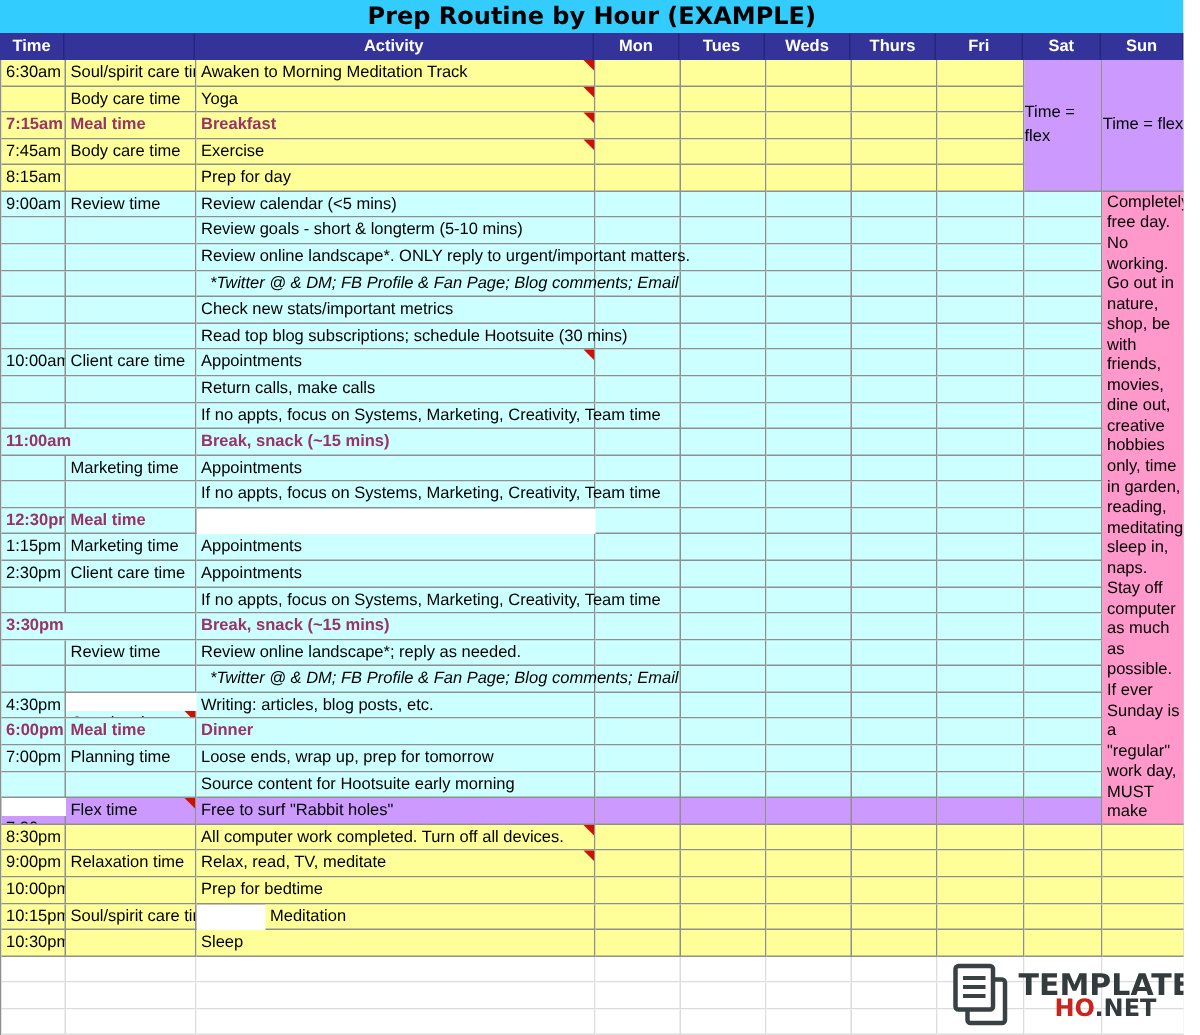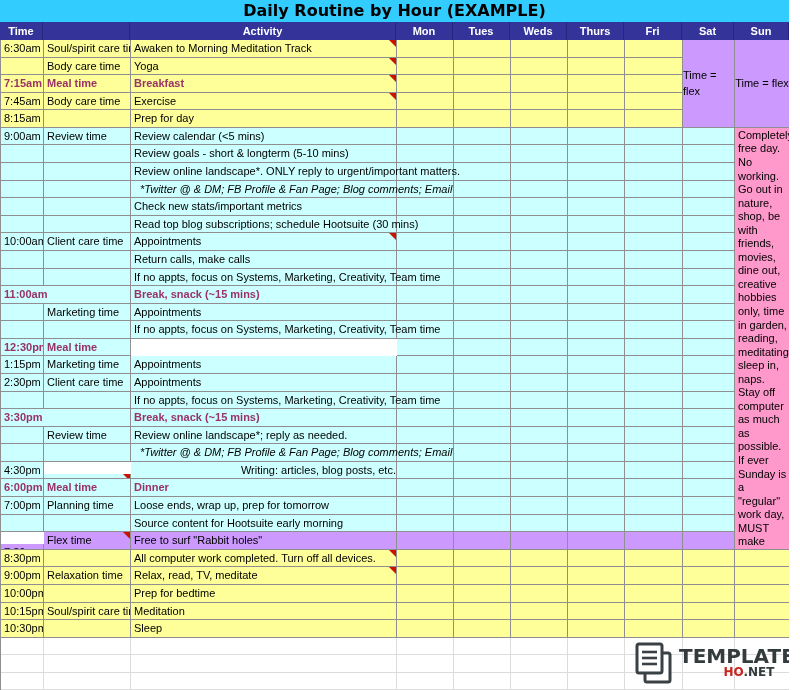--- a/index.html
+++ b/index.html
@@ -21,28 +21,28 @@
   .boldm{color:#993366;font-weight:bold;}
   .ital .tx{font-style:italic;padding-left:9px;}
   .mk{position:absolute;top:0;right:0;width:0;height:0;border-top:7px solid #cc1100;
     border-left:7px solid transparent;z-index:3;}
   .flexcell{display:flex;align-items:center;justify-content:center;font-size:11px;overflow:hidden;}
   .suncell{font-size:11px;line-height:13.55px;padding:1px 0 0 3px;overflow:hidden;color:#000;}
   .logo{position:absolute;left:633px;top:640px;width:160px;height:48px;display:flex;align-items:center;}
   .logo-ic{flex:0 0 auto;margin-right:2px;}
   .logo-tx{font-family:"DejaVu Sans",sans-serif;font-weight:bold;color:#343b3d;line-height:18px;}
   .logo-l1{font-size:20px;letter-spacing:0px;}
-  .logo-l2{font-size:12px;margin-top:-2px;margin-left:24px;text-align:center;}
+  .logo-l2{font-size:16px;margin-top:-2px;margin-left:24px;}
   .logo-red{color:#c9241d;}
 </style>
 </head>
 <body>
 
 <div class="sheet">
-  <div class="titlebar">Daily Routine by Hour (EXAMPLE)</div>
+  <div class="titlebar">Prep Routine by Hour (EXAMPLE)</div>
   <div class="hdr">
     <div class="hcell">Time</div>
     <div class="hcell"></div>
     <div class="hcell">Activity</div>
     <div class="hcell">Mon</div>
     <div class="hcell">Tues</div>
     <div class="hcell">Weds</div>
     <div class="hcell">Thurs</div>
     <div class="hcell">Fri</div>
     <div class="hcell">Sat</div>
@@ -252,21 +252,21 @@
       <div class="cell clip" style="grid-area: 24 / 2; background: rgb(204, 255, 255);"></div>
       <div class="cell ital" style="grid-area: 24 / 3; background: rgb(204, 255, 255);"><span class="tx">*Twitter @ &amp; DM; FB Profile &amp; Fan Page; Blog comments; Email</span></div>
       <div class="cell" style="grid-area: 24 / 4; background: rgb(204, 255, 255);"></div>
       <div class="cell" style="grid-area: 24 / 5; background: rgb(204, 255, 255);"></div>
       <div class="cell" style="grid-area: 24 / 6; background: rgb(204, 255, 255);"></div>
       <div class="cell" style="grid-area: 24 / 7; background: rgb(204, 255, 255);"></div>
       <div class="cell" style="grid-area: 24 / 8; background: rgb(204, 255, 255);"></div>
       <div class="cell" style="grid-area: 24 / 9; background: rgb(204, 255, 255);"></div>
       <div class="cell clip" style="grid-area: 25 / 1; background: rgb(204, 255, 255);"><span class="tx">4:30pm</span></div>
       <div class="cell clip" style="grid-area: 25 / 2; background: rgb(204, 255, 255); margin-top: 12px;"><span class="tx">Creative time</span><div class="mk"></div></div>
-      <div class="cell" style="grid-area: 25 / 3; background: rgb(204, 255, 255); text-align: right;"><span class="tx">Writing: articles, blog posts, etc.</span></div>
+      <div class="cell" style="grid-area: 25 / 3; background: rgb(204, 255, 255);"><span class="tx">Writing: articles, blog posts, etc.</span></div>
       <div class="cell" style="grid-area: 25 / 4; background: rgb(204, 255, 255);"></div>
       <div class="cell" style="grid-area: 25 / 5; background: rgb(204, 255, 255);"></div>
       <div class="cell" style="grid-area: 25 / 6; background: rgb(204, 255, 255);"></div>
       <div class="cell" style="grid-area: 25 / 7; background: rgb(204, 255, 255);"></div>
       <div class="cell" style="grid-area: 25 / 8; background: rgb(204, 255, 255);"></div>
       <div class="cell" style="grid-area: 25 / 9; background: rgb(204, 255, 255);"></div>
       <div class="cell clip" style="grid-area: 26 / 1; background: rgb(204, 255, 255);"><span class="tx boldm">6:00pm</span></div>
       <div class="cell clip" style="grid-area: 26 / 2; background: rgb(204, 255, 255);"><span class="tx boldm">Meal time</span></div>
       <div class="cell" style="grid-area: 26 / 3; background: rgb(204, 255, 255);"><span class="tx boldm">Dinner</span></div>
       <div class="cell" style="grid-area: 26 / 4; background: rgb(204, 255, 255);"></div>
@@ -327,21 +327,21 @@
       <div class="cell" style="grid-area: 32 / 3; background: rgb(255, 255, 153);"><span class="tx">Prep for bedtime</span></div>
       <div class="cell" style="grid-area: 32 / 4; background: rgb(255, 255, 153);"></div>
       <div class="cell" style="grid-area: 32 / 5; background: rgb(255, 255, 153);"></div>
       <div class="cell" style="grid-area: 32 / 6; background: rgb(255, 255, 153);"></div>
       <div class="cell" style="grid-area: 32 / 7; background: rgb(255, 255, 153);"></div>
       <div class="cell" style="grid-area: 32 / 8; background: rgb(255, 255, 153);"></div>
       <div class="cell" style="grid-area: 32 / 9; background: rgb(255, 255, 153);"></div>
       <div class="cell" style="grid-area: 32 / 10; background: rgb(255, 255, 153);"></div>
       <div class="cell clip" style="grid-area: 33 / 1; background: rgb(255, 255, 153);"><span class="tx">10:15pm</span></div>
       <div class="cell clip" style="grid-area: 33 / 2; background: rgb(255, 255, 153);"><span class="tx">Soul/spirit care time</span></div>
-      <div class="cell" style="grid-area: 33 / 3; background: rgb(255, 255, 153);"><span class="tx">Meditation</span></div>
+      <div class="cell" style="grid-area: 33 / 3; background: rgb(255, 255, 153); margin-left: 46px;"><span class="tx">Meditation</span></div>
       <div class="cell" style="grid-area: 33 / 4; background: rgb(255, 255, 153);"></div>
       <div class="cell" style="grid-area: 33 / 5; background: rgb(255, 255, 153);"></div>
       <div class="cell" style="grid-area: 33 / 6; background: rgb(255, 255, 153);"></div>
       <div class="cell" style="grid-area: 33 / 7; background: rgb(255, 255, 153);"></div>
       <div class="cell" style="grid-area: 33 / 8; background: rgb(255, 255, 153);"></div>
       <div class="cell" style="grid-area: 33 / 9; background: rgb(255, 255, 153);"></div>
       <div class="cell" style="grid-area: 33 / 10; background: rgb(255, 255, 153);"></div>
       <div class="cell clip" style="grid-area: 34 / 1; background: rgb(255, 255, 153);"><span class="tx">10:30pm</span></div>
       <div class="cell clip" style="grid-area: 34 / 2; background: rgb(255, 255, 153);"></div>
       <div class="cell" style="grid-area: 34 / 3; background: rgb(255, 255, 153);"><span class="tx">Sleep</span></div>

